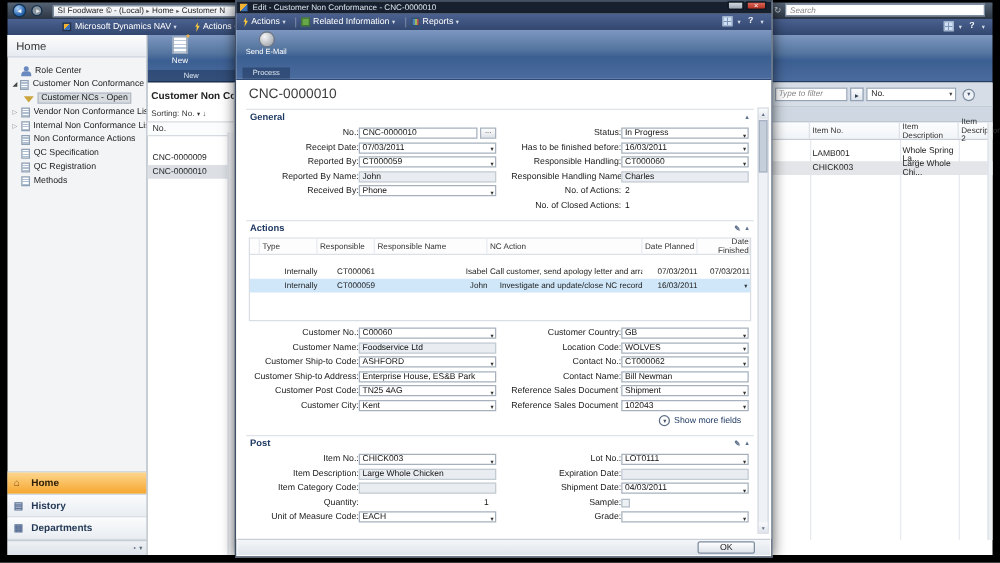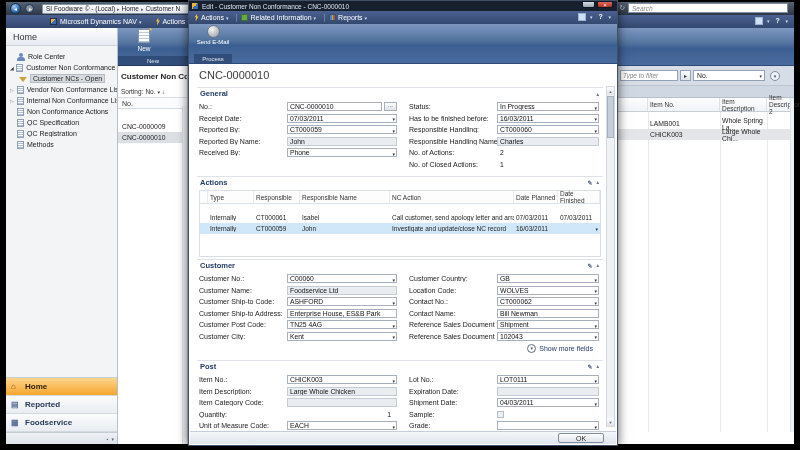--- a/index.html
+++ b/index.html
@@ -153,21 +153,21 @@
     flex-direction:column; align-items:center; }
   .mailico { width:13px; height:13px; border-radius:50%;
     background:radial-gradient(circle at 35% 30%, #f7f7f7, #a9aeb5 75%); border:1px solid #6d7684; }
   .sendbtn .slabel { color:#fff; font-size:6px; text-align:center; line-height:1.15; margin-top:1px; }
   .procstrip { position:absolute; left:5px; top:30px; width:38px; height:9px;
     background:rgba(15,33,66,.38); color:#dfe7f2; font-size:6px; display:flex; align-items:center; justify-content:center; }
   .dlg-body { position:absolute; left:0; right:0; top:63px; bottom:14px; background:#fff;
     padding:0 14px 0 8px; overflow:hidden; }
   .rec-head { font-size:11px; color:#3c3c3c; margin:5px 0 6px 2px; }
 
-  .sec { margin-bottom:2px; }
+  .sec { margin-bottom:2px;text-align:right; }
   .sec-h { height:12px; border-top:1px solid #dfe3e8; display:flex; align-items:center;
     padding-left:3px; font-size:7.5px; font-weight:bold; color:#1f3a63; }
   .sec-h .hicons { margin-left:auto; display:flex; gap:4px; padding-right:4px; }
   .pencil { font-size:6px; color:#5f718c; }
   .chevup { font-size:5px; color:#5f718c; }
   .sec-b { display:flex; gap:12px; padding:2px 0 4px 2px; }
   .colL { width:198px; flex:none; }
   .colR { flex:1; padding-right:4px; }
   .fld { display:flex; align-items:center; height:11.5px; }
   .lbl { width:88px; min-width:88px; font-size:7px; color:#1a1a1a; white-space:nowrap; overflow:hidden; }
@@ -312,25 +312,25 @@
       <span class="ti-t">Methods</span>
     </div>
   </div>
   <div class="sb-footer">
     <div class="fbtn active">
       <span class="fico">⌂</span>
       <span>Home</span>
     </div>
     <div class="fbtn">
       <span class="fico">▤</span>
-      <span>Reported</span>
+      <span>History</span>
     </div>
     <div class="fbtn">
       <span class="fico">▦</span>
-      <span>Foodservice</span>
+      <span>Departments</span>
     </div>
   </div>
   <div class="sb-strip">
     <span>▪</span>
     <span>▾</span>
   </div>
 </div>
 
 <div class="listpanel">
   <div class="lp-title">Customer Non Conf</div>
@@ -523,27 +523,20 @@
           <div class="c-nc">Investigate and update/close NC record</div>
           <div class="c-dp">16/03/2011</div>
           <div class="c-df"></div>
         </div>
         <div class="arow filler"></div>
         <div class="arow filler"></div>
       </div>
     </div>
 
     <div class="sec">
-      <div class="sec-h">
-        <span>Customer</span>
-        <span class="hicons">
-            <span class="pencil">✎</span>
-            <span class="chevup">▴</span>
-          </span>
-      </div>
       <div class="sec-b">
         <div class="colL">
           <div class="fld">
               <span class="lbl">Customer No.:</span>
               <span class="inp dd">C00060</span>
             </div>
           <div class="fld">
               <span class="lbl">Customer Name:</span>
               <span class="inp ro">Foodservice Ltd</span>
             </div>

